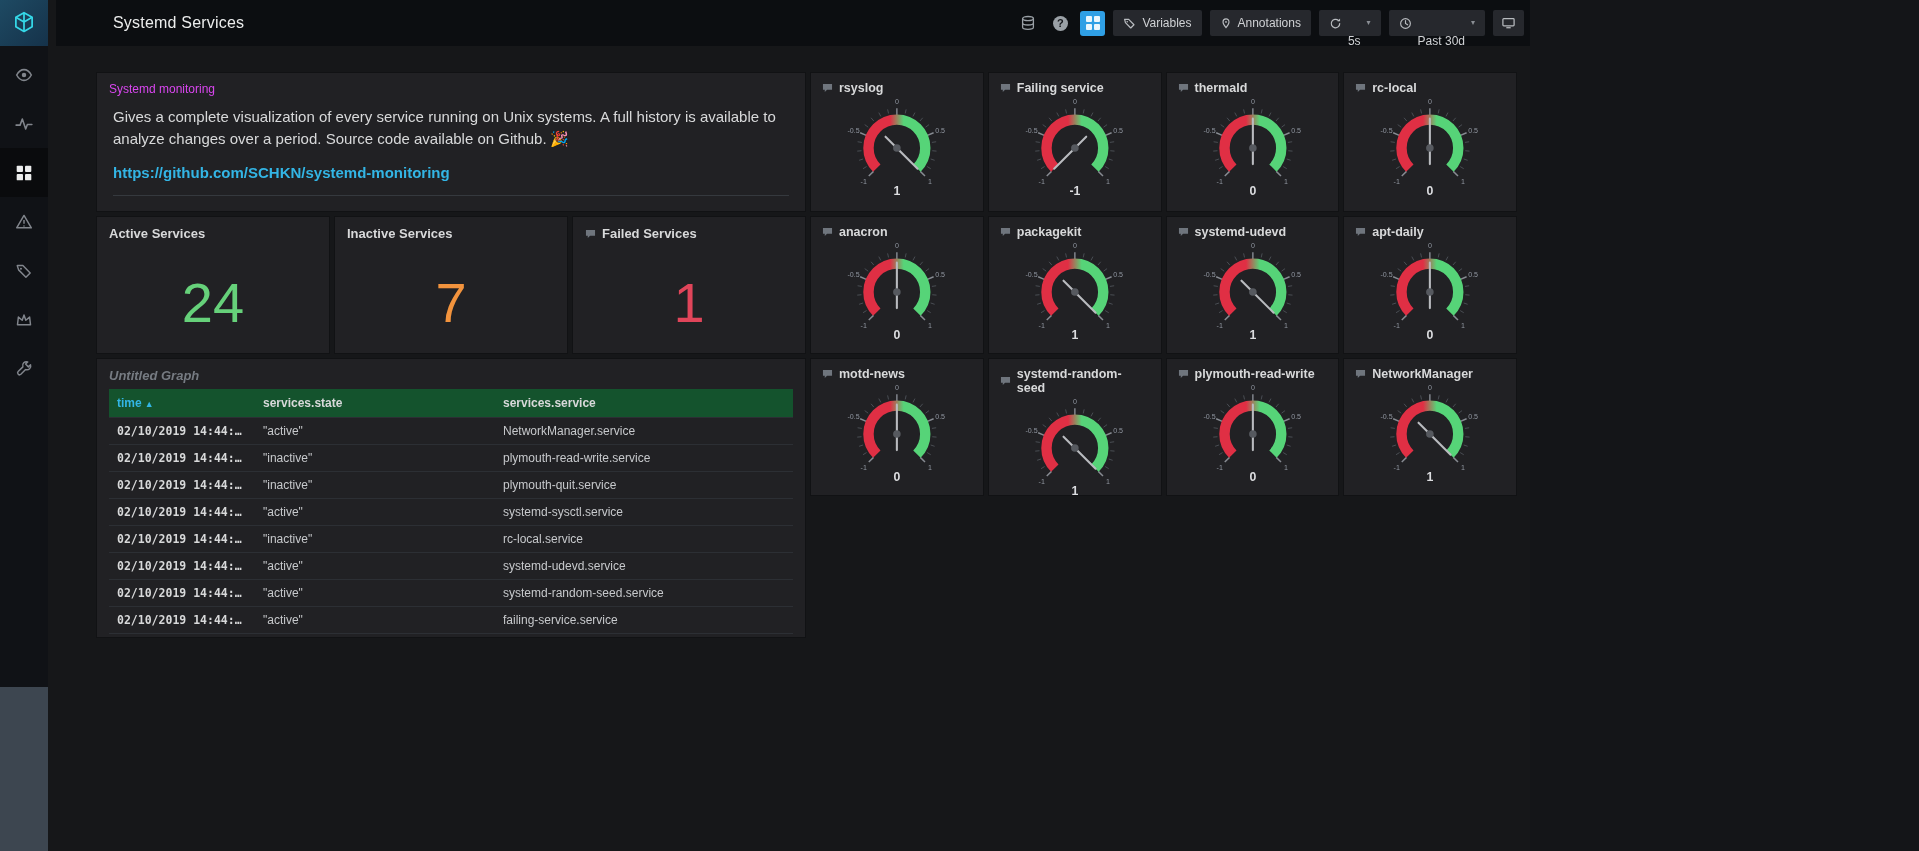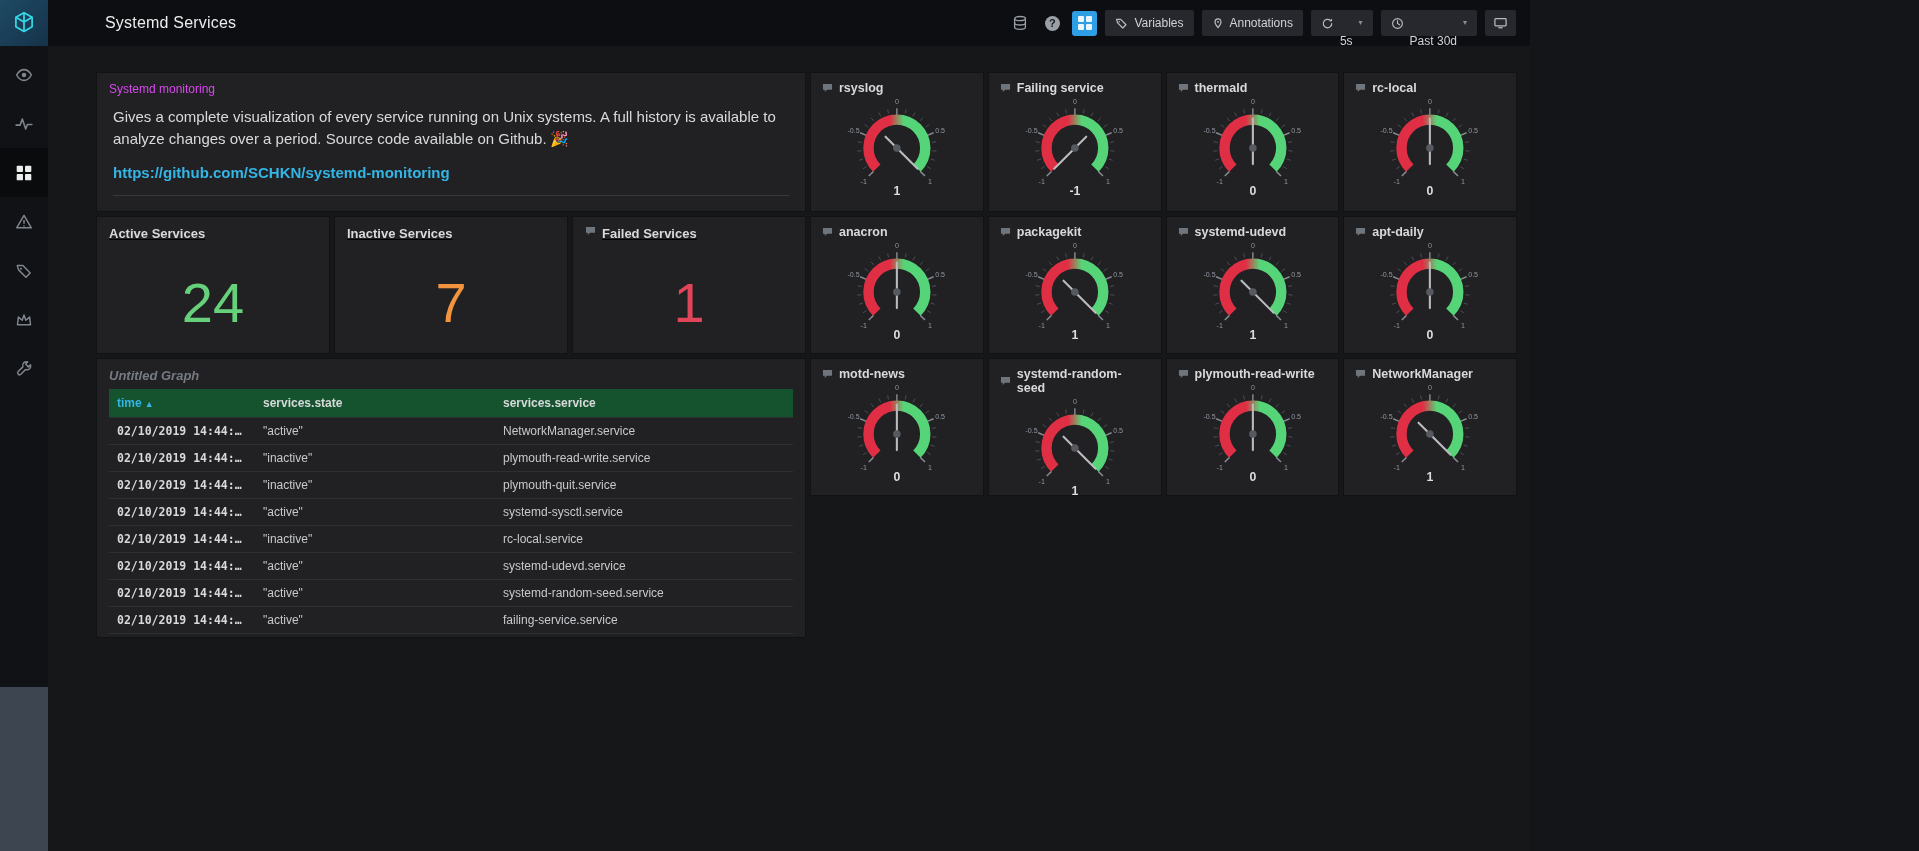--- a/index.html
+++ b/index.html
@@ -10,21 +10,21 @@
   
   .sidebar{position:absolute;left:0;top:0;width:48px;height:851px;background:#101216;z-index:20;}
   .logo{width:48px;height:46px;background:linear-gradient(135deg,#1e4a63,#15324a);
         display:flex;align-items:center;justify-content:center;cursor:pointer;}
   .side-items{display:flex;flex-direction:column;padding-top:4px;}
   .side-item{height:49px;display:flex;align-items:center;justify-content:center;color:#81858c;cursor:pointer;}
   .side-item.active{background:#0a0b0d;color:#eceded;}
   .side-bottom{position:absolute;left:0;bottom:0;width:48px;height:164px;background:#3d4650;}
 
   
-  .header{position:absolute;left:48px;top:0;width:1482px;height:46px;background:#0c0e11;
+  .header{position:absolute;left:56px;top:0;width:1482px;height:46px;background:#0c0e11;
           display:flex;align-items:center;justify-content:space-between;padding:0 14px 0 57px;box-sizing:border-box;z-index:10;}
   .hdr-title{font-size:16px;color:#eceded;font-weight:500;letter-spacing:.2px;}
   .hdr-right{display:flex;align-items:center;gap:8px;}
   .ibtn{background:transparent;border:none;color:#9aa0a6;width:24px;height:26px;
         display:flex;align-items:center;justify-content:center;padding:0;cursor:pointer;}
   .tile-btn{width:25px;height:25px;border:none;border-radius:3px;background:#2f9fe5;cursor:pointer;
             display:flex;align-items:center;justify-content:center;}
   .tile-grid{display:grid;grid-template-columns:6px 6px;grid-template-rows:6px 6px;gap:2px;}
   .tile-grid div{background:#eaf6fd;border-radius:1px;}
   .help-badge{width:15px;height:15px;border-radius:50%;background:#9aa0a6;color:#14161a;
@@ -44,21 +44,21 @@
   
   .p-text{left:96px;top:72px;width:710px;height:140px;}
   .text-body{margin:6px 16px 0;font-size:15px;line-height:1.45;color:#d8d9da;max-width:690px;}
   .text-link{display:block;margin:14px 16px 0;font-size:15px;font-weight:bold;color:#33b5e5;text-decoration:none;cursor:pointer;}
   .text-hr{border:none;border-top:1px solid #35393e;margin:14px 16px 0;}
 
   
   .stats{position:absolute;left:96px;top:216px;width:710px;height:138px;
          display:grid;grid-template-columns:repeat(3,1fr);gap:4px;}
   .stat-panel{position:relative;background:#212124;border:1px solid #111214;box-sizing:border-box;}
-  .stat-head{display:flex;align-items:flex-start;gap:6px;padding:9px 12px 0;text-decoration:underline;}
+  .stat-head{display:flex;align-items:center;gap:6px;padding:9px 12px 0;}
   .stat-title{font-size:13px;font-weight:bold;color:#d8d9da;cursor:pointer;}
   .stat-value{position:absolute;left:0;right:0;top:34px;bottom:0;display:flex;align-items:center;justify-content:center;
               font-size:56px;font-weight:500;}
 
   
   .p-table{left:96px;top:358px;width:710px;height:280px;overflow:hidden;}
   table{border-collapse:collapse;width:684px;margin:0 12px;table-layout:fixed;}
   th{ text-align:left;font-size:12px;font-weight:bold;color:#d8d9da;padding:7px 8px;
       background:#14532d;border-bottom:1px solid #2c2f34;cursor:pointer;}
   th.col-time{color:#33b5e5;width:130px;}

